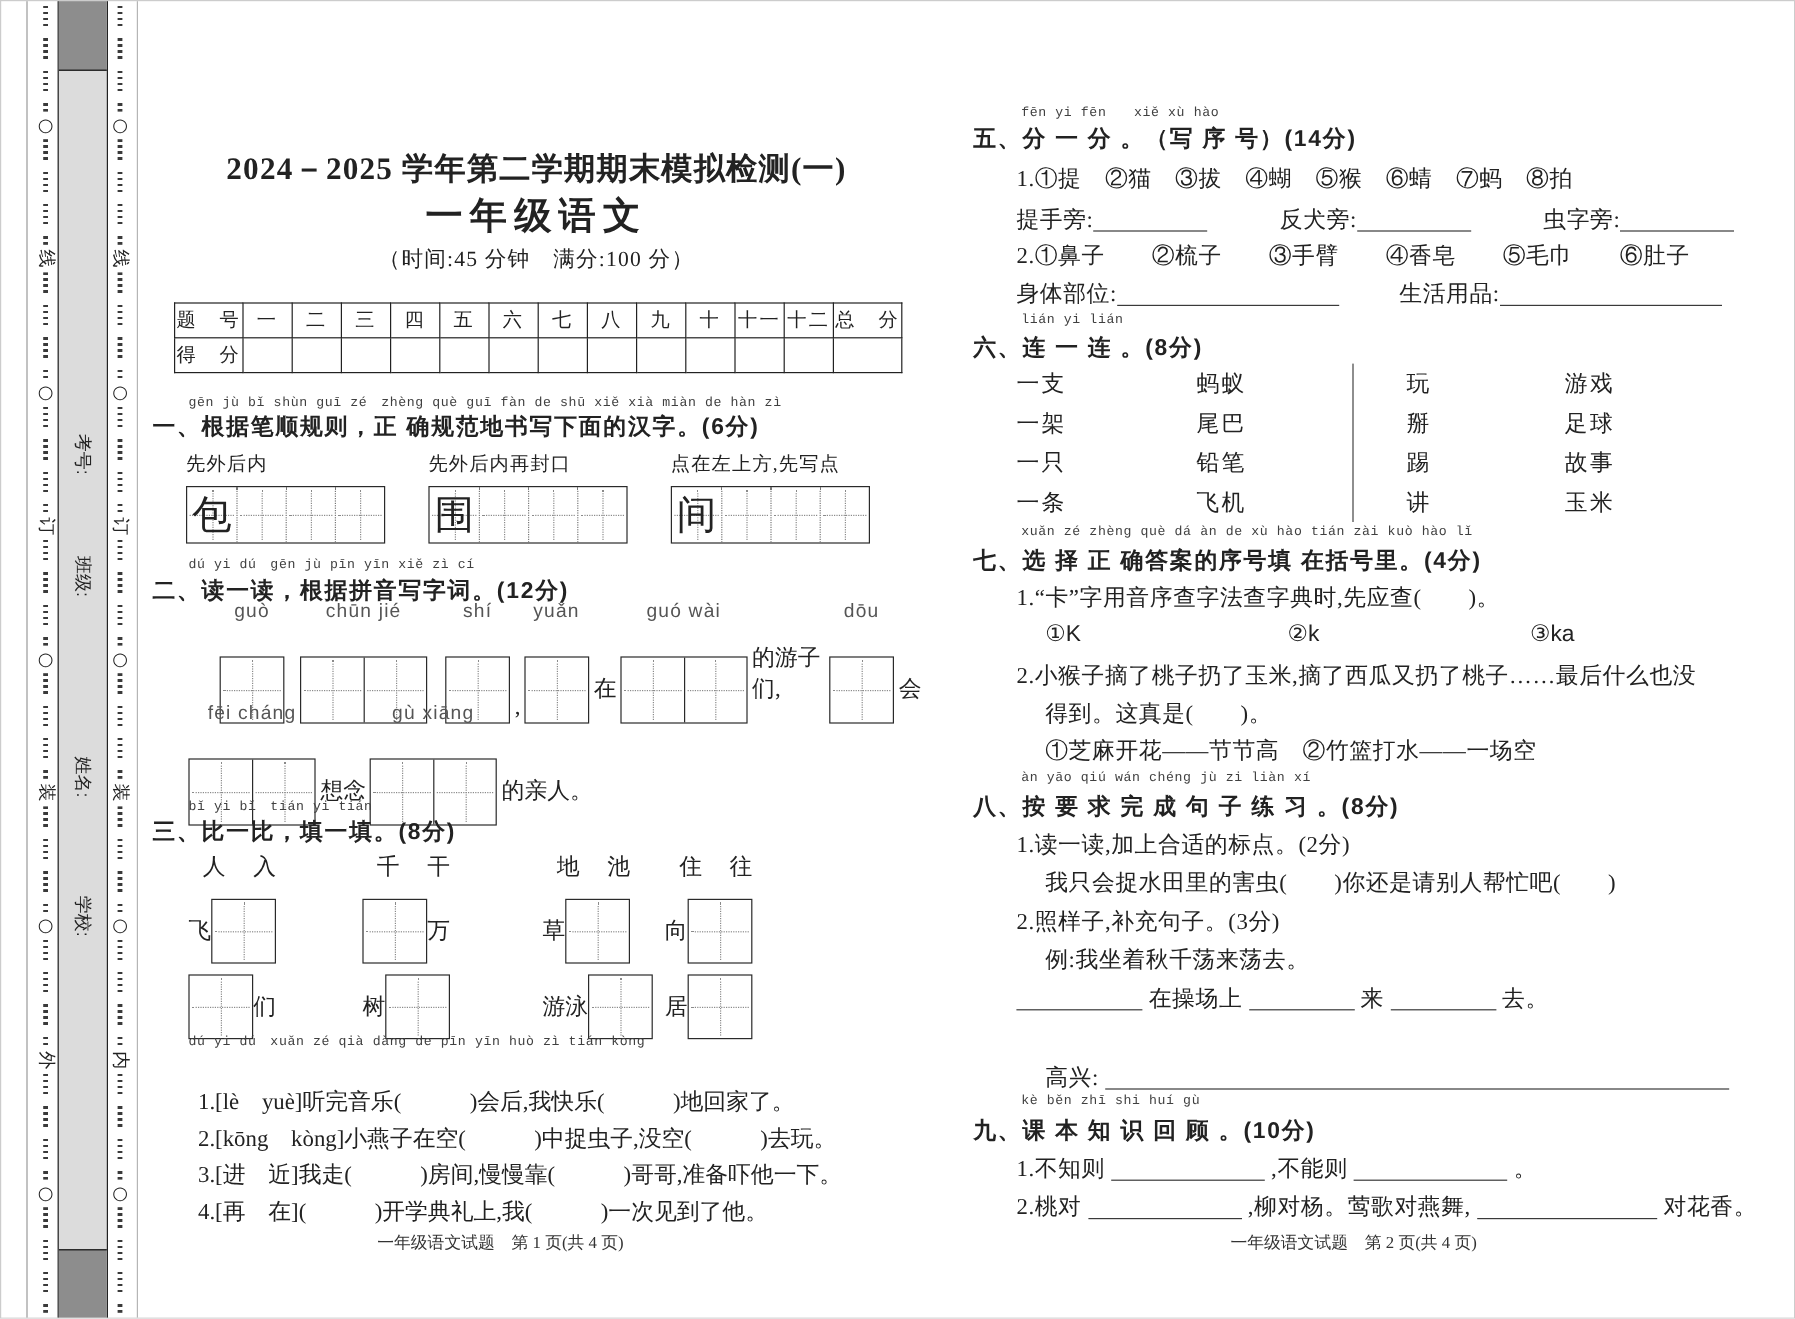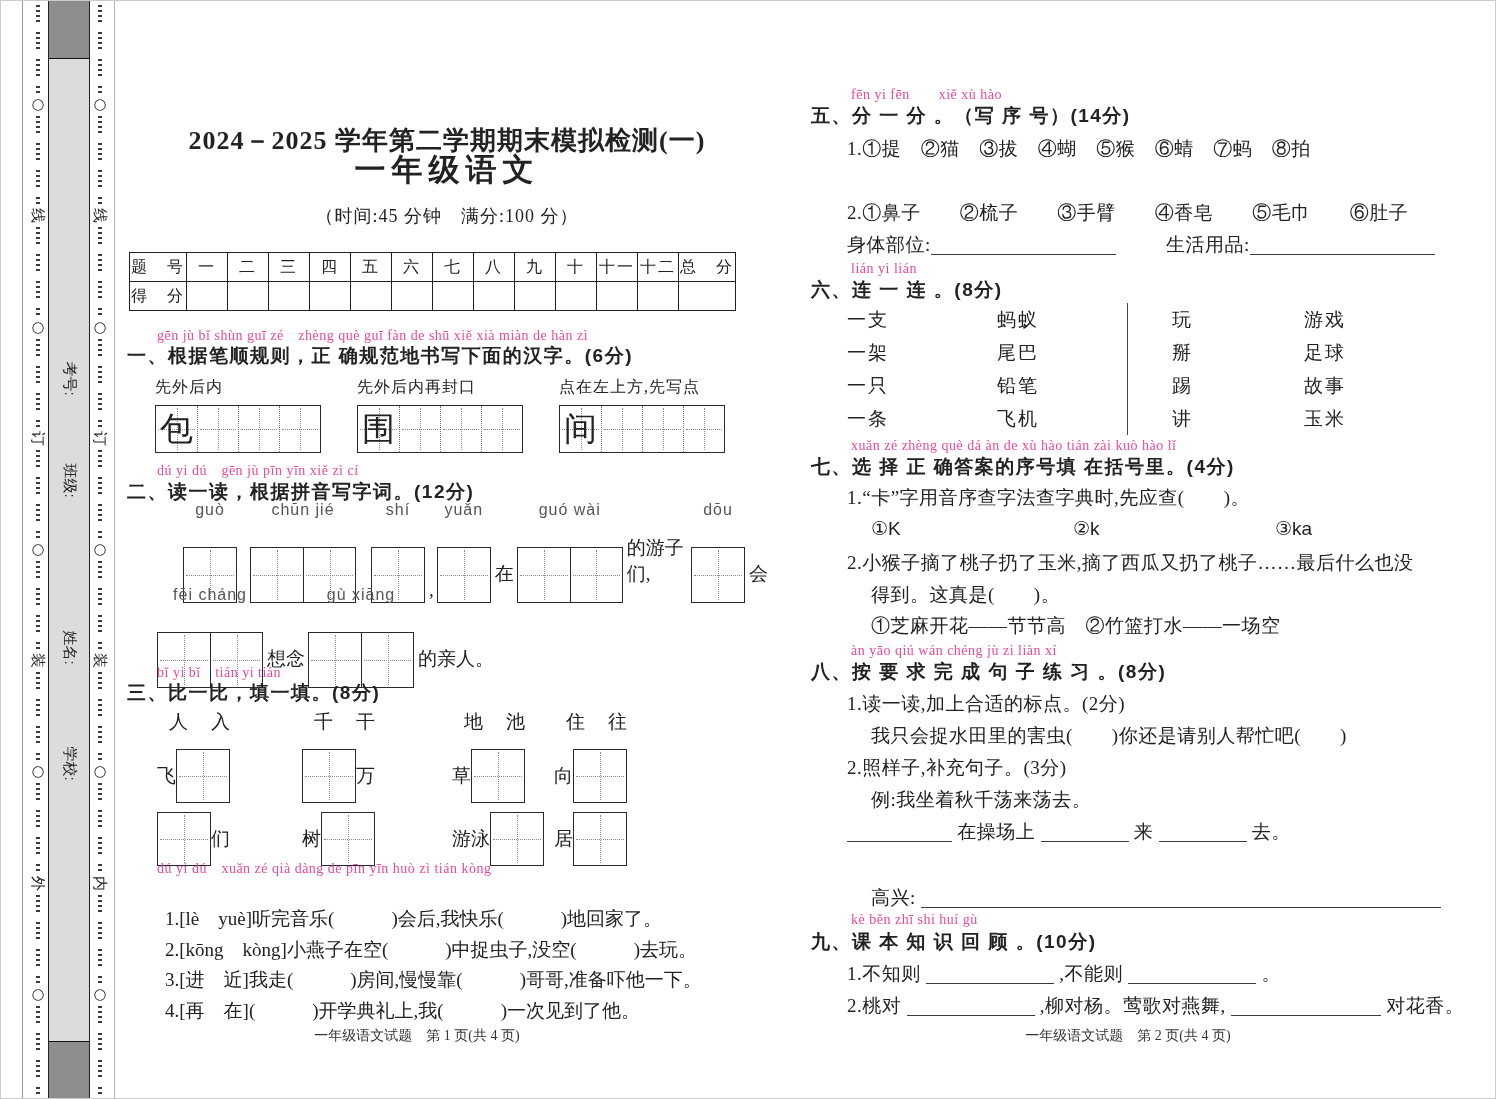--- a/index.html
+++ b/index.html
@@ -30,29 +30,29 @@
                transform:translateX(-50%) rotate(90deg);}
 
   
   .page{position:absolute;top:0;height:1099px;}
   #page1{left:122px;width:648px;}
   #page2{left:806px;width:672px;}
 
   .title1{font-size:26px;font-weight:bold;text-align:center;letter-spacing:1px;}
   .title2{font-size:31px;font-weight:bold;text-align:center;letter-spacing:6px;}
   .meta{font-size:18px;text-align:center;letter-spacing:1px;}
-  .pyline{font-size:14px;color:#ec4899;letter-spacing:0.5px;
-          font-family:Liberation Serif, serif;}
+  .pyline{font-size:11px;color:#404040;letter-spacing:0.5px;
+          font-family:Liberation Mono, monospace;}
   .qhead{font-size:19px;font-weight:bold;letter-spacing:1.5px;
          font-family:"Liberation Sans","DejaVu Sans",sans-serif;}
   .btext{font-size:19px;letter-spacing:0.5px;}
   .footer{font-size:14px;text-align:center;color:#333;}
 
   
-  table.score{border-collapse:collapse;table-layout:fixed;}
+  table.score{border-collapse:collapse;table-layout:fixed;margin-left:16px;}
   table.score td{border:1.2px solid #222;height:28px;text-align:center;
                  font-size:16px;padding:0;letter-spacing:2px;}
   td.wcol{width:56px;} td.ncol{width:40px;}
 
   
   .tiang{display:inline-flex;border:1.6px solid #2a2a2a;background:#fff;}
   .tc{position:relative;box-sizing:border-box;}
   .tc + .tc{border-left:1px solid #2a2a2a;}
   .tc::before{content:"";position:absolute;top:2px;bottom:2px;left:50%;border-left:1px dotted #8a8a8a;}
   .tc::after{content:"";position:absolute;left:2px;right:2px;top:50%;border-top:1px dotted #8a8a8a;}
@@ -145,21 +145,21 @@
       <div class="dots"></div>
       <span class="bchar">内</span>
       <div class="dots"></div>
       <span class="bcircle">○</span>
       <div class="dots"></div>
     </div>
   </div>
 
   <div class="page" id="page1">
     <div class="abs title1" style="top:122px;left:0;right:0;">2024－2025 学年第二学期期末模拟检测(一)</div>
-    <div class="abs title2" style="top:148px;left:0;right:0;">一年级语文</div>
+    <div class="abs title2" style="top:158px;left:0;right:0;">一年级语文</div>
     <div class="abs meta" style="top:203px;left:0;right:0;">（时间:45 分钟　满分:100 分）</div>
 
     <table class="score abs" style="top:251px;left:6px;">
       <tbody>
           <tr>
         <td class="wcol">题　号</td>
         <td class="ncol">一</td>
         <td class="ncol">二</td>
         <td class="ncol">三</td>
         <td class="ncol">四</td>
@@ -377,20 +377,25 @@
     </div>
 
     <div class="abs footer" style="top:1026px;left:0;right:60px;">一年级语文试题　第 1 页(共 4 页)</div>
   </div>
 
   <div class="page" id="page2">
 
     <div class="abs pyline" style="top:85px;left:44px;">fēn yi fēn　　xiě xù hào</div>
     <div class="abs qhead" style="top:102px;left:4px;">五、分 一 分 。（写 序 号）(14分)</div>
     <div class="abs btext" style="top:135px;left:40px;">1.①提　②猫　③拔　④蝴　⑤猴　⑥蜻　⑦蚂　⑧拍</div>
+    <div class="abs btext" style="top:169px;left:40px;">
+      <span>提手旁:</span><span class="blank" style="width:95px;"></span>
+      <span style="margin-left:55px;">反犬旁:</span><span class="blank" style="width:95px;"></span>
+      <span style="margin-left:55px;">虫字旁:</span><span class="blank" style="width:95px;"></span>
+    </div>
     <div class="abs btext" style="top:199px;left:40px;">2.①鼻子　　②梳子　　③手臂　　④香皂　　⑤毛巾　　⑥肚子</div>
     <div class="abs btext" style="top:231px;left:40px;">
       <span>身体部位:</span><span class="blank" style="width:185px;"></span>
       <span style="margin-left:45px;">生活用品:</span><span class="blank" style="width:185px;"></span>
     </div>
 
     <div class="abs pyline" style="top:260px;left:44px;">lián yi lián</div>
     <div class="abs qhead" style="top:276px;left:4px;">六、连 一 连 。(8分)</div>
     <div class="abs q6grid" style="top:302px;left:40px;">
       <div class="q6rows q6g1">

